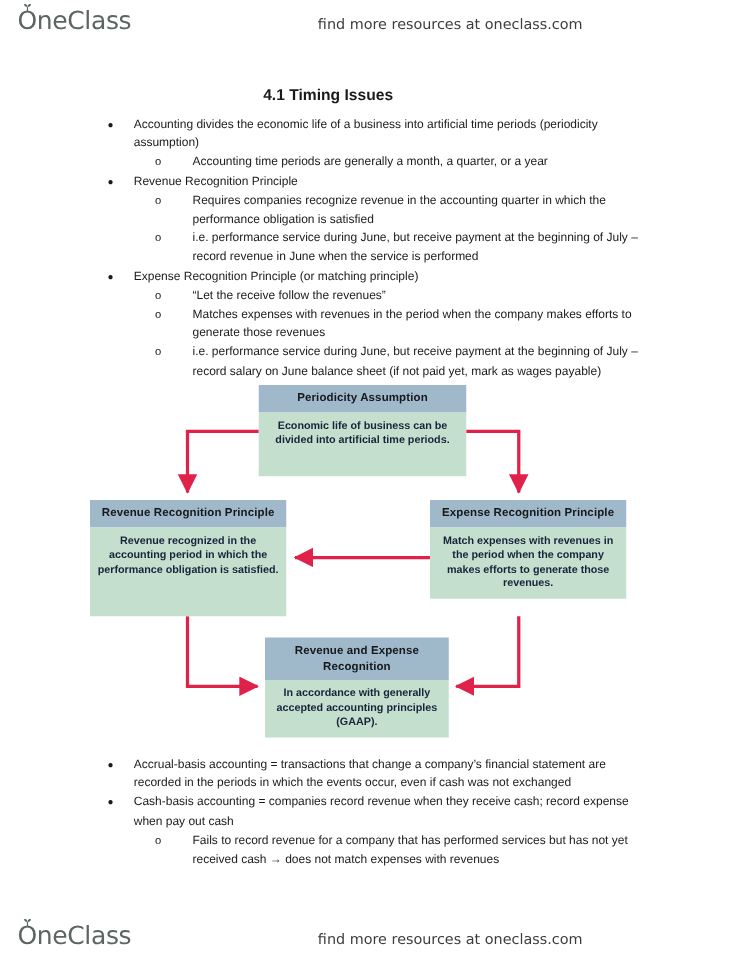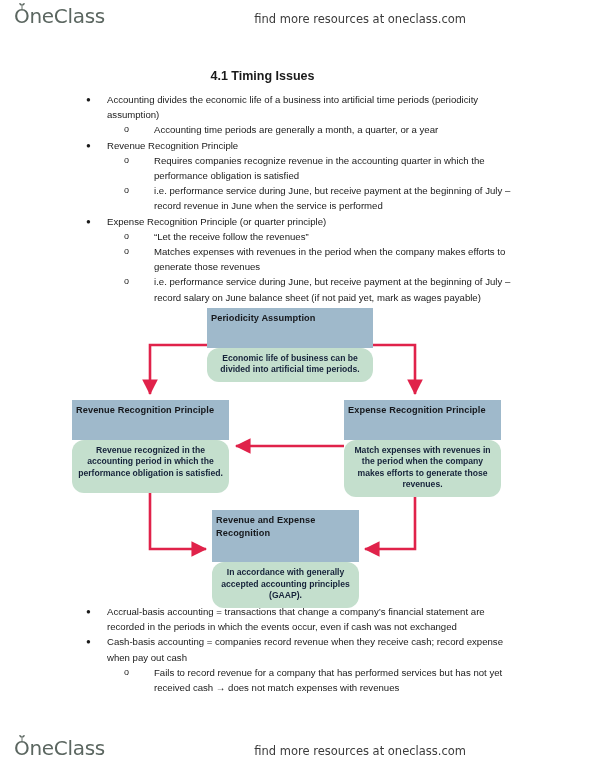--- a/index.html
+++ b/index.html
@@ -118,33 +118,33 @@
     display: flex;
     flex-direction: column;
     z-index: 2;
   }
   .node-head {
     background: #9fb9cb;
     color: #16181c;
     font-size: 9.2px;
     font-weight: bold;
     line-height: 12.5px;
-    padding: 4px 4px 23px 4px;
+    text-align: center;
+    padding: 4px 4px 5px 4px;
     letter-spacing: 0.1px;
   }
   .node-body {
     background: #c4dfcd;
     color: #16233a;
     font-size: 8.6px;
     font-weight: bold;
     line-height: 11.6px;
     text-align: center;
     padding: 5px 6px 6px 6px;
     flex: 1;
-    border-radius: 12px;
   }
 
   #node-periodicity { left: 207px; top: 8px;  width: 166px; height: 73px; }
   #node-revenue     { left: 72px;  top: 100px; width: 157px; height: 93px; }
   #node-expense     { left: 344px; top: 100px; width: 157px; height: 71px; }
   #node-recognition { left: 212px; top: 210px; width: 147px; height: 77px; }
 
   .connectors {
     position: absolute;
     left: 0; top: 0;
@@ -188,21 +188,21 @@
     <div class="li lvl2">
       <span class="bullet">o</span>
       <span class="txt">Requires companies recognize revenue in the accounting quarter in which the performance obligation is satisfied</span>
     </div>
     <div class="li lvl2">
       <span class="bullet">o</span>
       <span class="txt">i.e. performance service during June, but receive payment at the beginning of July – record revenue in June when the service is performed</span>
     </div>
     <div class="li lvl1">
       <span class="bullet">●</span>
-      <span class="txt">Expense Recognition Principle (or quarter principle)</span>
+      <span class="txt">Expense Recognition Principle (or matching principle)</span>
     </div>
     <div class="li lvl2">
       <span class="bullet">o</span>
       <span class="txt">“Let the receive follow the revenues”</span>
     </div>
     <div class="li lvl2">
       <span class="bullet">o</span>
       <span class="txt">Matches expenses with revenues in the period when the company makes efforts to generate those revenues</span>
     </div>
     <div class="li lvl2">

